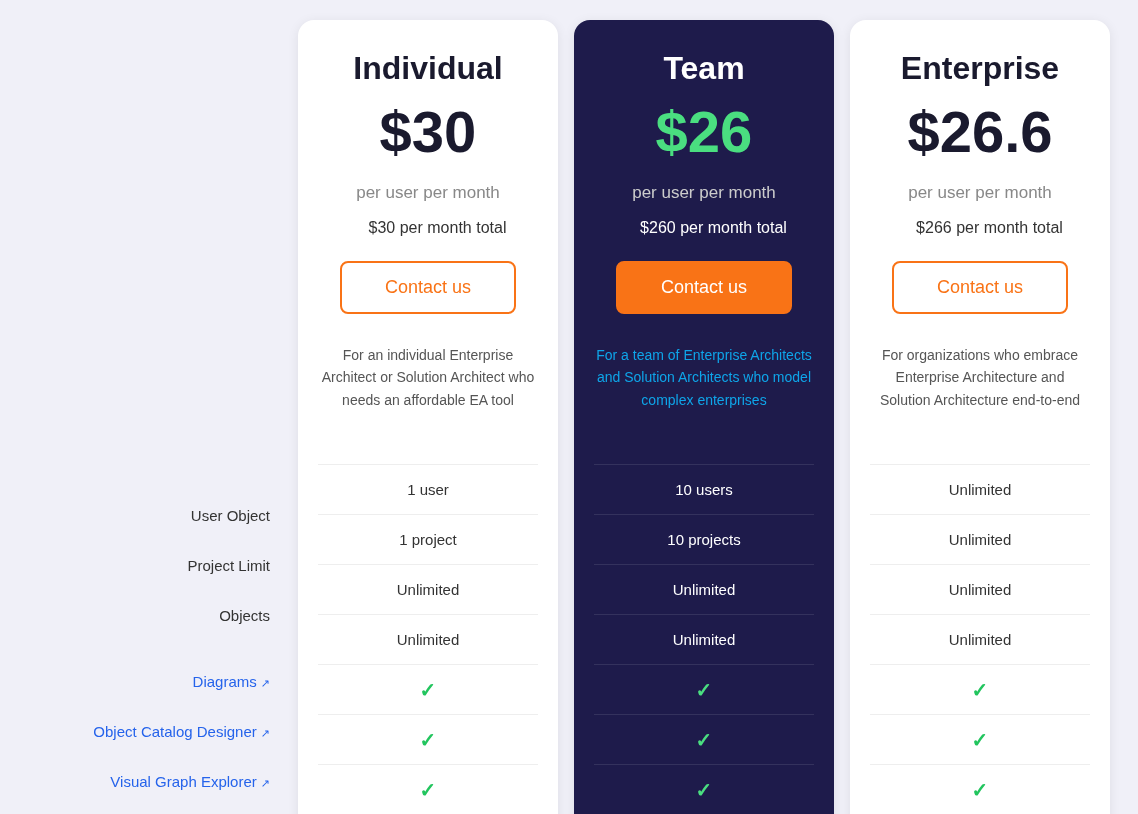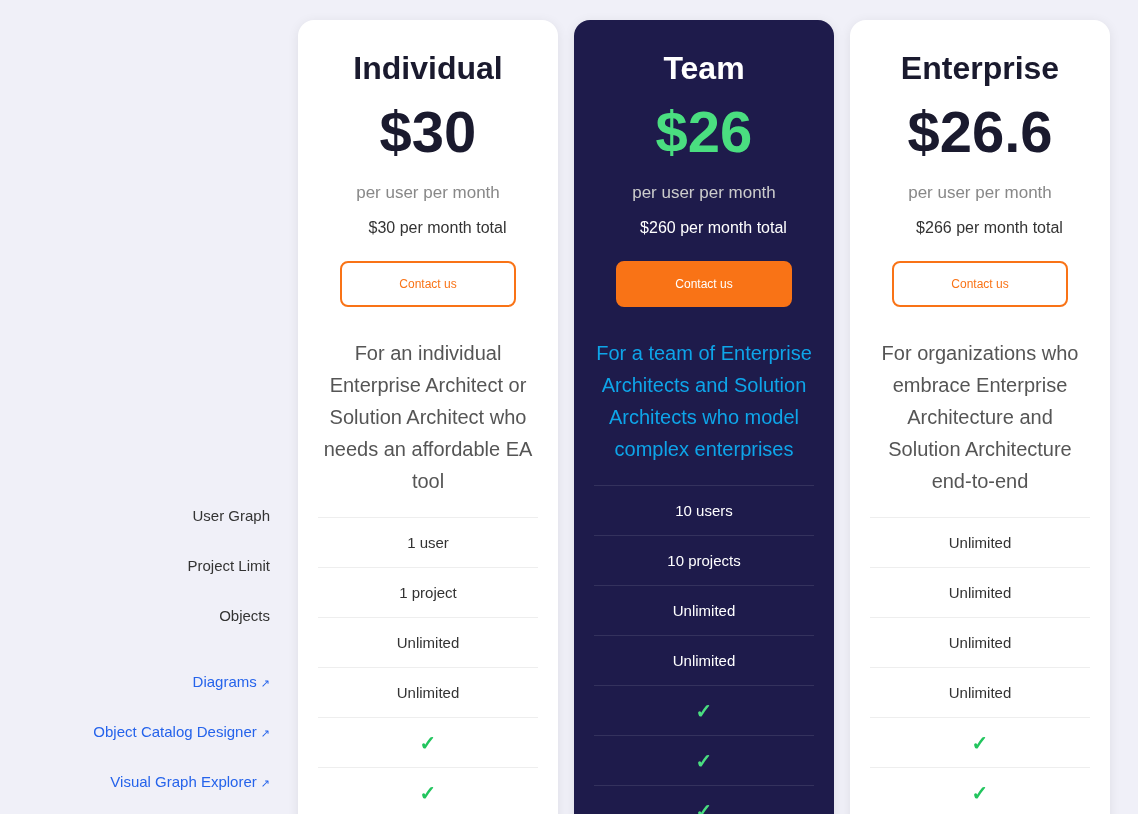--- a/index.html
+++ b/index.html
@@ -113,39 +113,39 @@
       margin-left: 19px;
     }
 
     .plan-card.team .per-month-total {
       color: #fff;
     }
 
     .contact-btn {
       padding: 14px 36px;
       border-radius: 8px;
-      font-size: 12px;
+      font-size: 18px;
       font-weight: 500;
       cursor: pointer;
       border: 2px solid #f97316;
       background: transparent;
       color: #f97316;
       margin-bottom: 30px;
       width: 80%;
       text-align: center;
     }
 
     .contact-btn.filled {
       background: #f97316;
       color: #fff;
       border: 2px solid #f97316;
     }
 
     .plan-description {
-      font-size: 20px;
+      font-size: 14px;
       color: #555;
       text-align: center;
       line-height: 1.6;
       margin-bottom: 20px;
       min-height: 100px;
     }
 
     .plan-card.team .plan-description {
       color: #0ea5e9;
     }
@@ -177,21 +177,21 @@
       color: #4ade80;
     }
   </style>
 </head>
 <body>
 
 <div class="pricing-container">
 
   <div class="feature-labels">
     <div class="feature-label">
-      <span>User Graph</span>
+      <span>User Object</span>
     </div>
     <div class="feature-label">
       <span>Project Limit</span>
     </div>
     <div class="feature-label">
       <span>Objects</span>
     </div>
     <div class="feature-label link">
       <span>Diagrams</span>
       <span class="ext-icon">↗</span>

